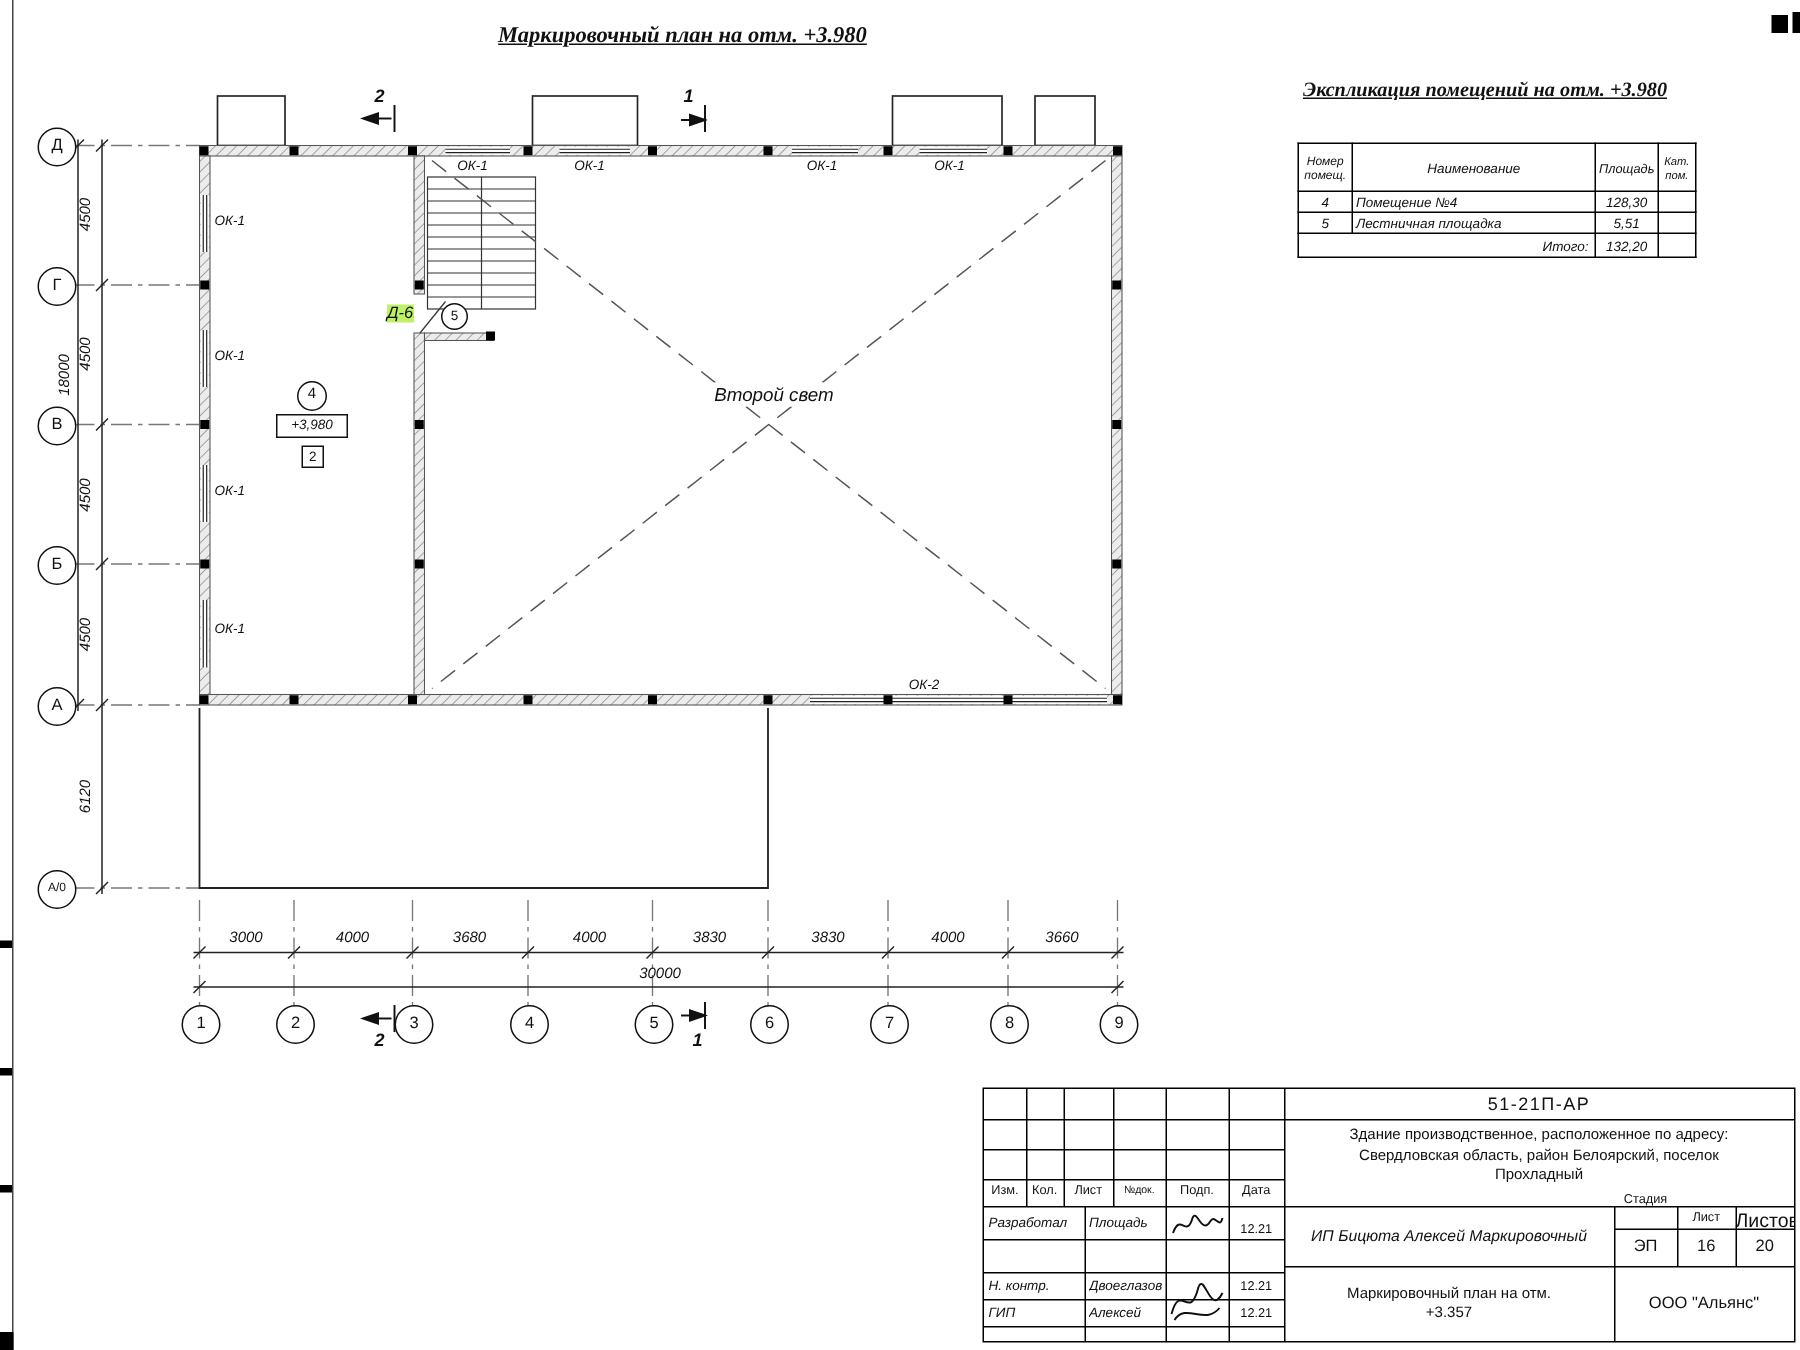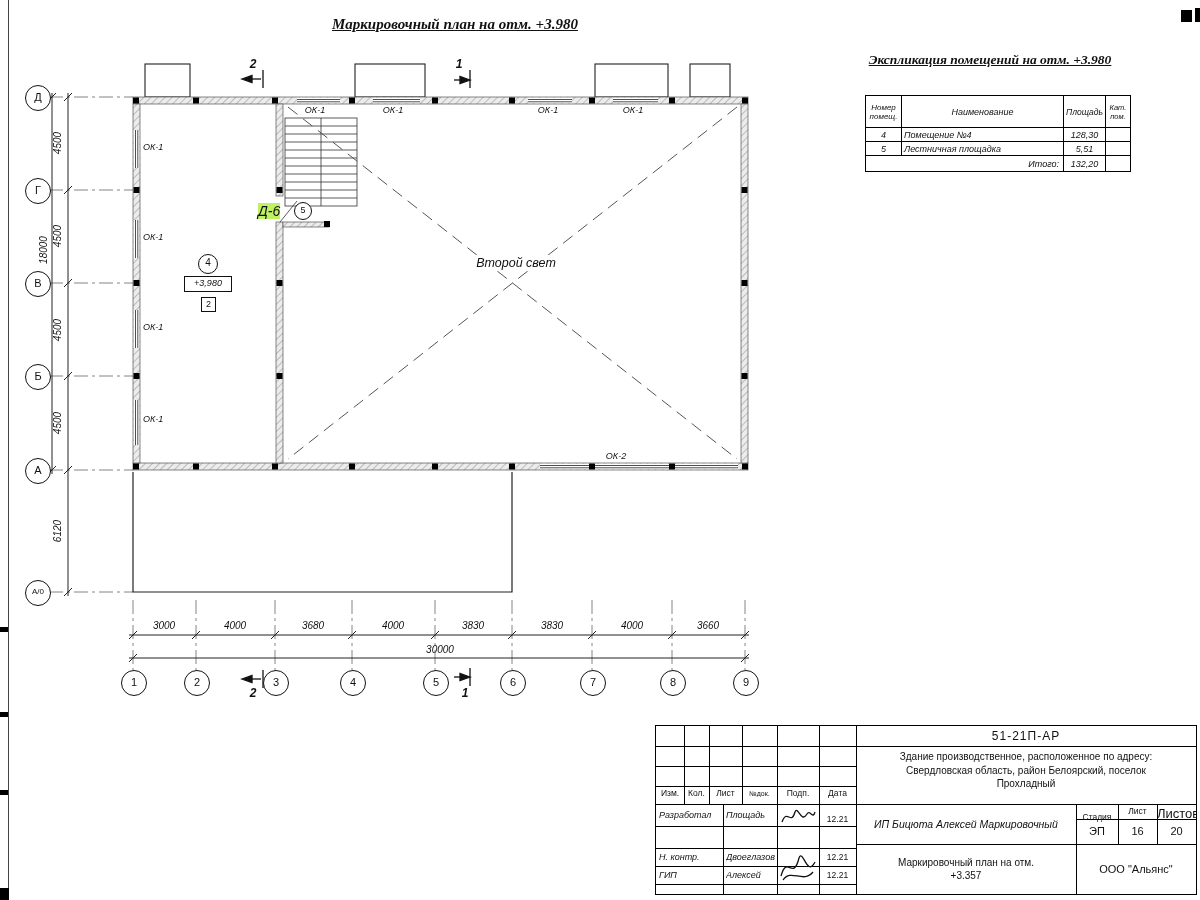--- a/index.html
+++ b/index.html
@@ -266,21 +266,21 @@
   <div class="lbl it" style="left:143px;top:232px;font-size:9px;">ОК-1</div>
   <div class="lbl it" style="left:143px;top:322px;font-size:9px;">ОК-1</div>
   <div class="lbl it" style="left:143px;top:414px;font-size:9px;">ОК-1</div>
   <div class="lbl ctr it" style="left:598px;top:451px;width:36px;font-size:9px;background:#fff;">ОК-2</div>
 
   <div class="lbl ctr it" style="left:462px;top:255px;width:108px;font-size:12.5px;background:#fff;padding:1px 0;">Второй свет</div>
   <div class="mark" style="left:198px;top:254px;width:18px;height:18px;border-radius:50%;font-size:10px;line-height:16px;">4</div>
   <div class="mark it" style="left:184px;top:276px;width:46px;height:14px;font-size:9px;line-height:13px;">+3,980</div>
   <div class="mark" style="left:201px;top:297px;width:13px;height:13px;font-size:9px;line-height:12px;">2</div>
   <div class="mark" style="left:294px;top:202px;width:16px;height:16px;border-radius:50%;font-size:9px;line-height:14px;">5</div>
-  <div class="lbl it" style="left:258px;top:203px;font-size:14px;background:#bef264;">Д-6</div>
+  <div class="lbl it" style="left:258px;top:203px;font-size:11px;background:#bef264;">Д-6</div>
 
   <div class="lbl ctr it" style="left:246px;top:57px;width:14px;font-size:12px;font-weight:bold;">2</div>
   <div class="lbl ctr it" style="left:452px;top:57px;width:14px;font-size:12px;font-weight:bold;">1</div>
   <div class="lbl ctr it" style="left:246px;top:686px;width:14px;font-size:12px;font-weight:bold;">2</div>
   <div class="lbl ctr it" style="left:458px;top:686px;width:14px;font-size:12px;font-weight:bold;">1</div>
 
   <table class="sched">
     <colgroup>
         <col style="width:36px">
         <col style="width:162px">
@@ -363,21 +363,21 @@
     </svg>
     <svg width="42" height="34" style="position:absolute;left:121px;top:124px;">
       <path d="M4,26 C10,4 16,32 22,8 C26,-2 30,28 38,12 M6,30 C14,18 26,34 36,22" stroke="#111" stroke-width="1.3" fill="none"></path>
     </svg>
 
     <div class="tbcell ctr" style="left:200px;top:3px;width:340px;font-size:12px;letter-spacing:1px;">51-21П-АР</div>
     <div class="tbcell ctr pre" style="left:200px;top:24px;width:340px;height:54px;font-size:10px;line-height:1.35;">Здание производственное, расположенное по адресу:
 Свердловская область, район Белоярский, поселок
 Прохладный</div>
     <div class="tbcell it flexc" style="left:202px;top:78px;width:216px;height:40px;font-size:10.5px;">ИП Бицюта Алексей Маркировочный</div>
-    <div class="tbcell ctr" style="left:420px;top:86px;width:42px;font-size:8.5px;">Стадия</div>
+    <div class="tbcell ctr" style="left:420px;top:68px;width:42px;font-size:8.5px;">Стадия</div>
     <div class="tbcell ctr" style="left:462px;top:80px;width:39px;font-size:8.5px;">Лист</div>
     <div class="tbcell ctr" style="left:501px;top:80px;width:39px;font-size:13px;">Листов</div>
     <div class="tbcell ctr" style="left:420px;top:99px;width:42px;font-size:11px;">ЭП</div>
     <div class="tbcell ctr" style="left:462px;top:99px;width:39px;font-size:11px;">16</div>
     <div class="tbcell ctr" style="left:501px;top:99px;width:39px;font-size:11px;">20</div>
     <div class="tbcell ctr pre flexc" style="left:202px;top:118px;width:216px;height:50px;font-size:10px;line-height:1.3;">Маркировочный план на отм.
 +3.357</div>
     <div class="tbcell flexc" style="left:420px;top:118px;width:120px;height:50px;font-size:11px;">ООО "Альянс"</div>
   </div>
 

